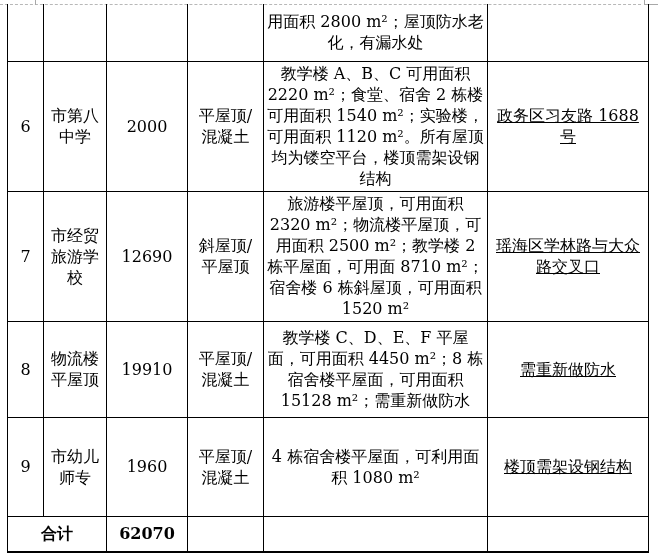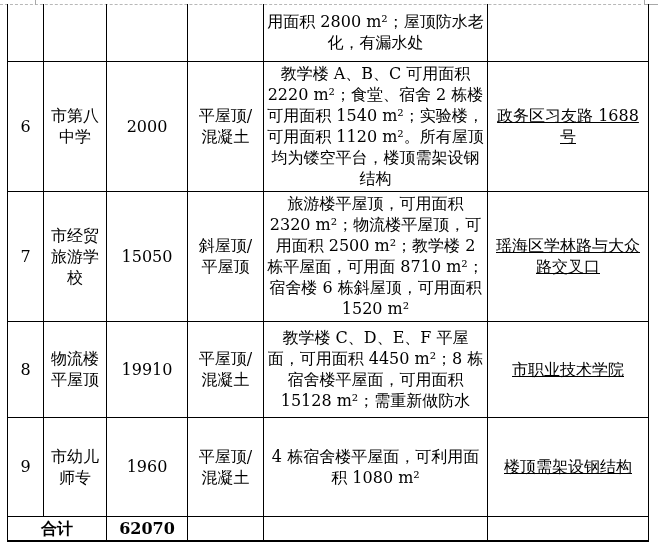--- a/index.html
+++ b/index.html
@@ -79,21 +79,21 @@
 
   td.cell-name, td.cell-roof { word-break: break-all; line-height: 26px; }
   td.cell-no, td.cell-area   { line-height: 26px; }
   td.cell-addr { padding: 1px 6px; line-height: 26px; text-decoration: underline; }
   td.cell-desc { padding: 1px 2px; }
 
   tr.r-partial  { height: 57px; }
   tr.r-6, tr.r-7 { height: 130px; }
   tr.r-8        { height: 96px; }
   tr.r-9        { height: 99px; }
-  tr.r-total    { height: 24px; }
+  tr.r-total    { height: 36px; }
 
   tr.r-total td {
     font-weight: bold;
     border-bottom: 2px solid #000000;
   }
 </style>
 </head>
 <body>
 
 <div class="page-dash-line"></div>
@@ -126,33 +126,33 @@
     <td class="cell-name">市第八中学</td>
     <td class="cell-area">2000</td>
     <td class="cell-roof">平屋顶/混凝土</td>
     <td class="cell-desc">教学楼 A、B、C 可用面积 2220 m²；食堂、宿舍 2 栋楼可用面积 1540 m²；实验楼，可用面积 1120 m²。所有屋顶均为镂空平台，楼顶需架设钢结构</td>
     <td class="cell-addr">政务区习友路 1688 号</td>
   </tr>
 
   <tr class="r-7">
     <td class="cell-no">7</td>
     <td class="cell-name">市经贸旅游学校</td>
-    <td class="cell-area">15050</td>
+    <td class="cell-area">12690</td>
     <td class="cell-roof">斜屋顶/平屋顶</td>
     <td class="cell-desc">旅游楼平屋顶，可用面积 2320 m²；物流楼平屋顶，可用面积 2500 m²；教学楼 2 栋平屋面，可用面 8710 m²；宿舍楼 6 栋斜屋顶，可用面积 1520 m²</td>
     <td class="cell-addr">瑶海区学林路与大众路交叉口</td>
   </tr>
 
   <tr class="r-8">
     <td class="cell-no">8</td>
     <td class="cell-name">物流楼平屋顶</td>
     <td class="cell-area">19910</td>
     <td class="cell-roof">平屋顶/混凝土</td>
     <td class="cell-desc">教学楼 C、D、E、F 平屋面，可用面积 4450 m²；8 栋宿舍楼平屋面，可用面积 15128 m²；需重新做防水</td>
-    <td class="cell-addr">市职业技术学院</td>
+    <td class="cell-addr">需重新做防水</td>
   </tr>
 
   <tr class="r-9">
     <td class="cell-no">9</td>
     <td class="cell-name">市幼儿师专</td>
     <td class="cell-area">1960</td>
     <td class="cell-roof">平屋顶/混凝土</td>
     <td class="cell-desc">4 栋宿舍楼平屋面，可利用面积 1080 m²</td>
     <td class="cell-addr">楼顶需架设钢结构</td>
   </tr>

